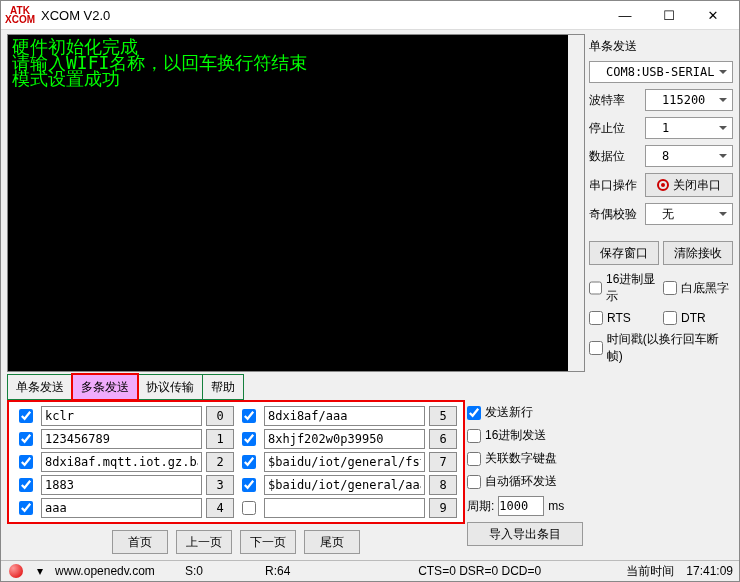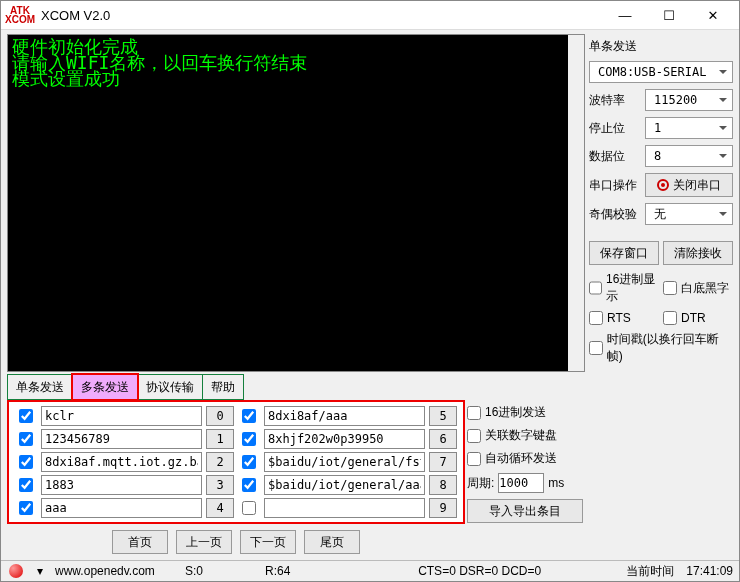--- a/index.html
+++ b/index.html
@@ -30,21 +30,21 @@
 
 
 .multiarea { border: 2px solid #e00; padding: 4px 6px; background: #fff; }
 .multigrid { display: grid; grid-template-columns: 22px 1fr 28px 22px 1fr 28px; gap: 3px 4px; }
 .multigrid input[type=checkbox] { width: 14px; height: 14px; margin-top: 3px; justify-self: center; }
 .multigrid .txt { height: 20px; border: 1px solid #888; padding: 1px 3px; font-family: SimSun, monospace; font-size: 12px; }
 .multigrid .numbtn { height: 20px; border: 1px solid #888; background: #e8e8e8; text-align: center; line-height: 18px; cursor: pointer; font-family: monospace; }
 
 
 .rlabel { font-size: 12px; }
-.rselect { height: 22px; border: 1px solid #999; background: #fff; padding: 0 16px 0 8px; font-size: 12px; font-family: SimSun, monospace; position: relative; display: flex; align-items: center; }
+.rselect { height: 22px; border: 1px solid #999; background: #fff; padding: 0 16px 0 16px; font-size: 12px; font-family: SimSun, monospace; position: relative; display: flex; align-items: center; }
 .rselect::after { content: ""; position: absolute; right: 5px; top: 8px; border: 4px solid transparent; border-top-color: #555; }
 .rrow { display: flex; align-items: center; gap: 4px; }
 .rrow .rlabel { width: 52px; }
 .rrow .rselect { flex: 1; }
 .rbtn { height: 24px; border: 1px solid #999; background: #e8e8e8; padding: 0 6px; cursor: pointer; font-size: 12px; display: flex; align-items: center; justify-content: center; }
 .redrec { width: 12px; height: 12px; border: 2px solid #c00; border-radius: 50%; margin-right: 4px; position: relative; }
 .redrec::after { content: ""; position: absolute; inset: 2px; background: #c00; border-radius: 50%; }
 .cbrow { display: flex; align-items: center; gap: 4px; font-size: 12px; }
 .cbrow input { width: 14px; height: 14px; }
 
@@ -135,20 +135,24 @@
         </div>
         <div class="pager">
           <div class="rbtn">首页</div>
           <div class="rbtn">上一页</div>
           <div class="rbtn">下一页</div>
           <div class="rbtn">尾页</div>
         </div>
       </div>
       <div class="sidectrls" style="width:120px;">
         <label class="cbrow">
+            <input type="checkbox" checked="" style="">
+            <span>发送新行</span>
+          </label>
+        <label class="cbrow">
             <input type="checkbox" style="">
             <span>16进制发送</span>
           </label>
         <label class="cbrow">
             <input type="checkbox" style="">
             <span>关联数字键盘</span>
           </label>
         <label class="cbrow">
             <input type="checkbox" style="">
             <span>自动循环发送</span>

